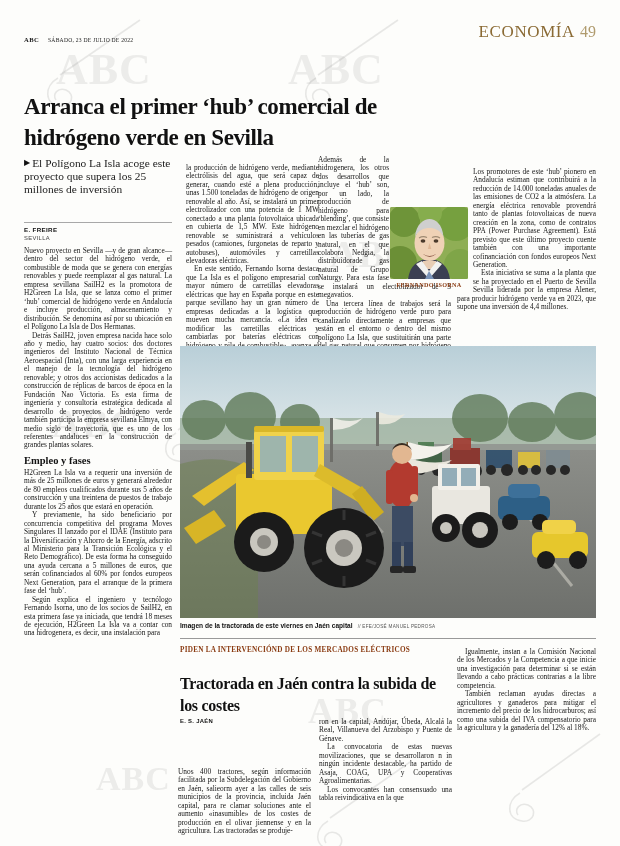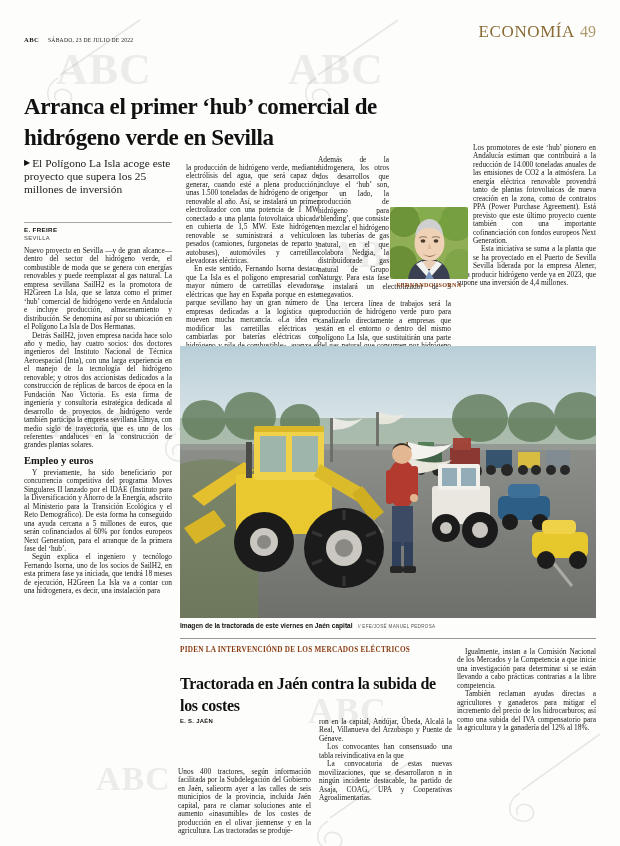--- a/index.html
+++ b/index.html
@@ -148,21 +148,21 @@
     font-size: 10.5px;
     line-height: 12px;
     margin: 5px 0 2px 0;
     text-indent: 0 !important;
     color: #111;
   }
 
   #col1 { top: 247px; left: 24px; width: 148px; }
   #col2 { top: 164px; left: 178px; width: 133px; margin-left: 8px; }
   #col3a { top: 156px; left: 318px; width: 133px; }
-  #col4 { top: 144px; left: 457px; width: 139px; }
+  #col4 { top: 168px; left: 457px; width: 139px; }
 
   
   .portrait-wrap {
     position: absolute;
     top: 207px; left: 390px;
     width: 78px;
     text-align: center;
     z-index: 4;
   }
   .portrait {
@@ -296,21 +296,22 @@
 
   <div class="byline-rule"></div>
   <div class="byline">
     <div class="byline-author">E. FREIRE</div>
     <div class="byline-place">SEVILLA</div>
   </div>
 
   <div class="col" id="col1">
     <p class="first">Nuevo proyecto en Sevilla —y de gran alcance— dentro del sector del hidrógeno verde, el combustible de moda que se genera con energías renovables y puede reemplazar al gas natural. La empresa sevillana SailH2 es la promotora de H2Green La Isla, que se lanza como el primer ‘hub’ comercial de hidrógeno verde en Andalucía e incluye producción, almacenamiento y distribución. Se denomina así por su ubicación en el Polígono La Isla de Dos Hermanas.</p>
     <p>Detrás SailH2, joven empresa nacida hace solo año y medio, hay cuatro socios: dos doctores ingenieros del Instituto Nacional de Técnica Aeroespacial (Inta), con una larga experiencia en el manejo de la tecnología del hidrógeno renovable; y otros dos accionistas dedicados a la construcción de réplicas de barcos de época en la Fundación Nao Victoria. Es esta firma de ingeniería y consultoría estratégica dedicada al desarrollo de proyectos de hidrógeno verde también participa la empresa sevillana Elmya, con medio siglo de trayectoria, que es uno de los referentes andaluces en la construcción de grandes plantas solares.</p>
-    <h2 class="subhead">Empleo y euros</h2>
+    <h2 class="subhead">Empleo y fases</h2>
+    <p class="first">H2Green La Isla va a requerir una inversión de más de 25 millones de euros y generará alrededor de 80 empleos cualificados durante sus 5 años de construcción y una treintena de puestos de trabajo durante los 25 años que estará en operación.</p>
     <p>Y previamente, ha sido beneficiario por concurrencia competitiva del programa Moves Singulares II lanzado por el IDAE (Instituto para la Diversificación y Ahorro de la Energía, adscrito al Ministerio para la Transición Ecológica y el Reto Demográfico). De esta forma ha conseguido una ayuda cercana a 5 millones de euros, que serán cofinanciados al 60% por fondos europeos Next Generation, para el arranque de la primera fase del ‘hub’.</p>
     <p>Según explica el ingeniero y tecnólogo Fernando Isorna, uno de los socios de SailH2, en esta primera fase ya iniciada, que tendrá 18 meses de ejecución, H2Green La Isla va a contar con una hidrogenera, es decir, una instalación para</p>
   </div>
 
   <div class="col" id="col2">
     <p class="first">la producción de hidrógeno verde, mediante electrólisis del agua, que será capaz de generar, cuando esté a plena producción, unas 1.500 toneladas de hidrógeno de origen renovable al año. Así, se instalará un primer electrolizador con una potencia de 1 MW conectado a una planta fotovoltaica ubicada en cubierta de 1,5 MW. Este hidrógeno renovable se suministrará a vehículos pesados (camiones, furgonetas de reparto y autobuses), automóviles y carretillas elevadoras eléctricas.</p>
     <p>En este sentido, Fernando Isorna destaca que La Isla es el polígono empresarial con mayor número de carretillas elevadoras eléctricas que hay en España porque en este parque sevillano hay un gran número de empresas dedicadas a la logística que mueven mucha mercancía. «La idea es modificar las carretillas eléctricas y cambiarlas por baterías eléctricas con hidrógeno y pila de combustible», avanza el ingeniero.</p>
   </div>
 
   <div class="col" id="col3a">
@@ -520,21 +521,21 @@
   <div class="art2-rule"></div>
   <div class="kicker">PIDEN LA INTERVENCIÓND DE LOS MERCADOS ELÉCTRICOS</div>
   <h2 class="headline2">Tractorada en Jaén contra la subida de los costes</h2>
   <div class="byline2">E. S. JAÉN</div>
 
   <div class="col" id="col2a">
     <p class="first">Unos 400 tractores, según información facilitada por la Subdelegación del Gobierno en Jaén, salieorm ayer a las calles de seis municipios de la provincia, incluida Jaén capital, para re clamar soluciones ante el aumento «inasumible» de los costes de producción en el olivar jiennense y en la agricultura. Las tractoradas se produje-</p>
   </div>
   <div class="col" id="col2b">
     <p class="first">ron en la capital, Andújar, Úbeda, Alcalá la Real, Villanueva del Arzobispo y Puente de Génave.</p>
+    <p>La convocatoria de estas nuevas movilizaciones, que se desarrollaron n in ningún incidente destacable, ha partido de Asaja, COAG, UPA y Cooperativas Agroalimentarias.</p>
     <p>Los convocantes han consensuado una tabla reivindicativa en la que</p>
-    <p>La convocatoria de estas nuevas movilizaciones, que se desarrollaron n in ningún incidente destacable, ha partido de Asaja, COAG, UPA y Cooperativas Agroalimentarias.</p>
   </div>
   <div class="col" id="col2c">
     <p>Igualmente, instan a la Comisión Nacional de los Mercados y la Competencia a que inicie una investigación para determinar si se están llevando a cabo prácticas contrarias a la libre competencia.</p>
     <p>También reclaman ayudas directas a agricultores y ganaderos para mitigar el incremento del precio de los hidrocarburos; así como una subida del IVA compensatorio para la agricultura y la ganadería del 12% al 18%.</p>
   </div>
 
 </div>
 
 </body></html>

